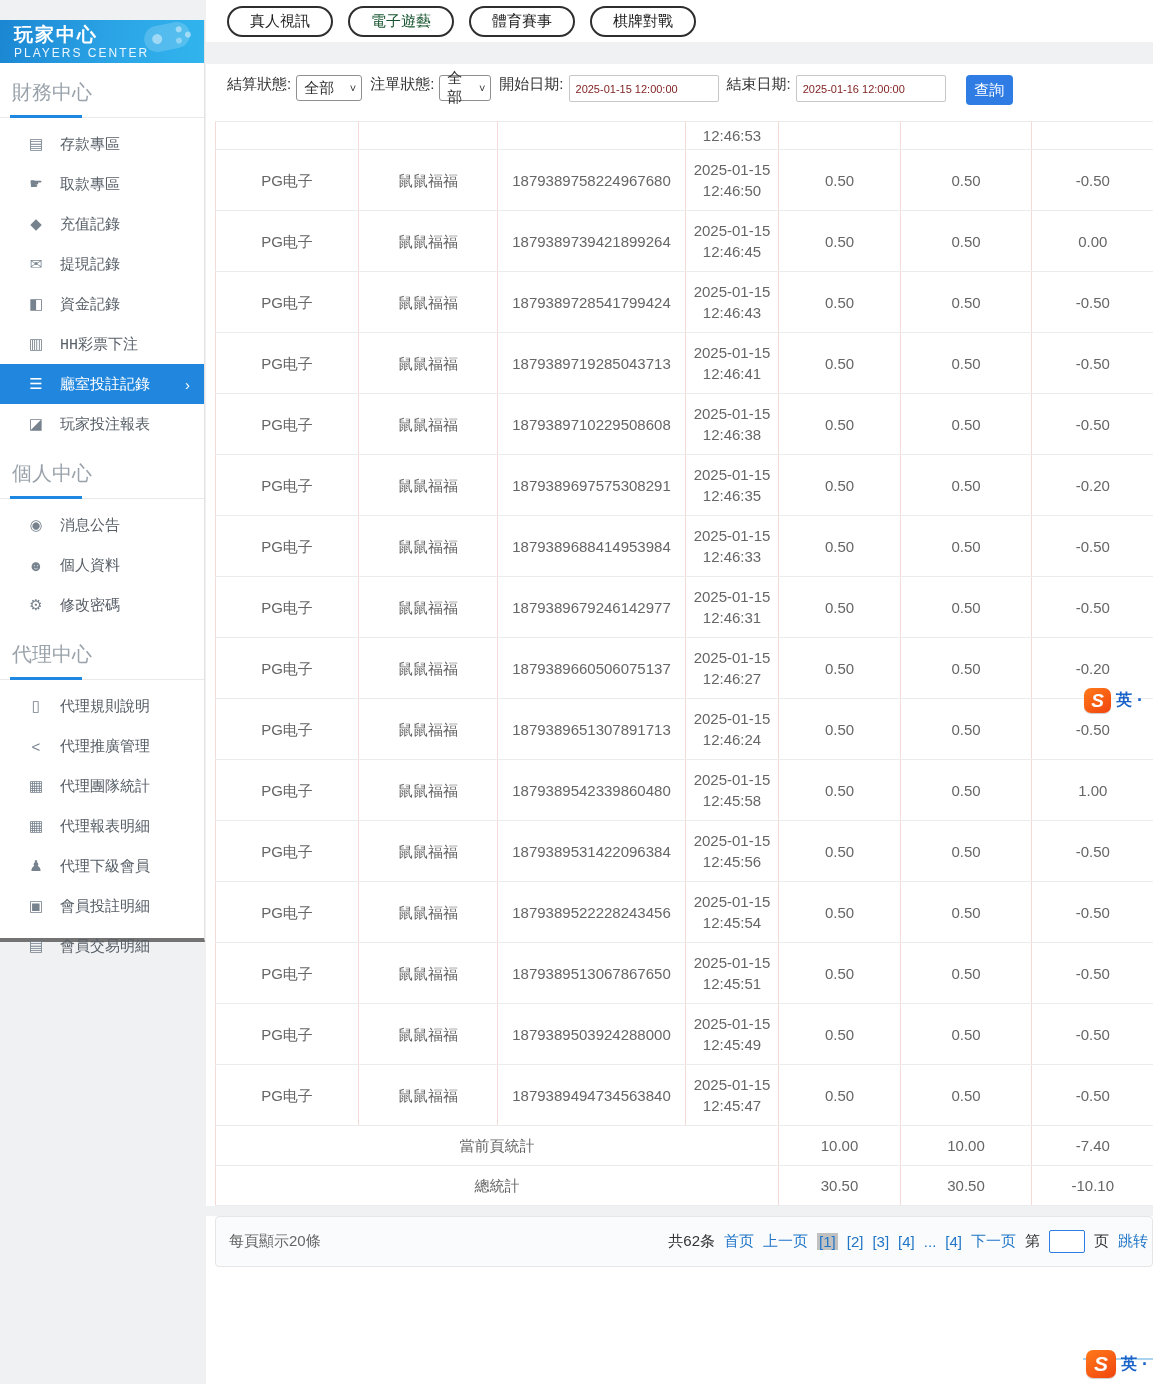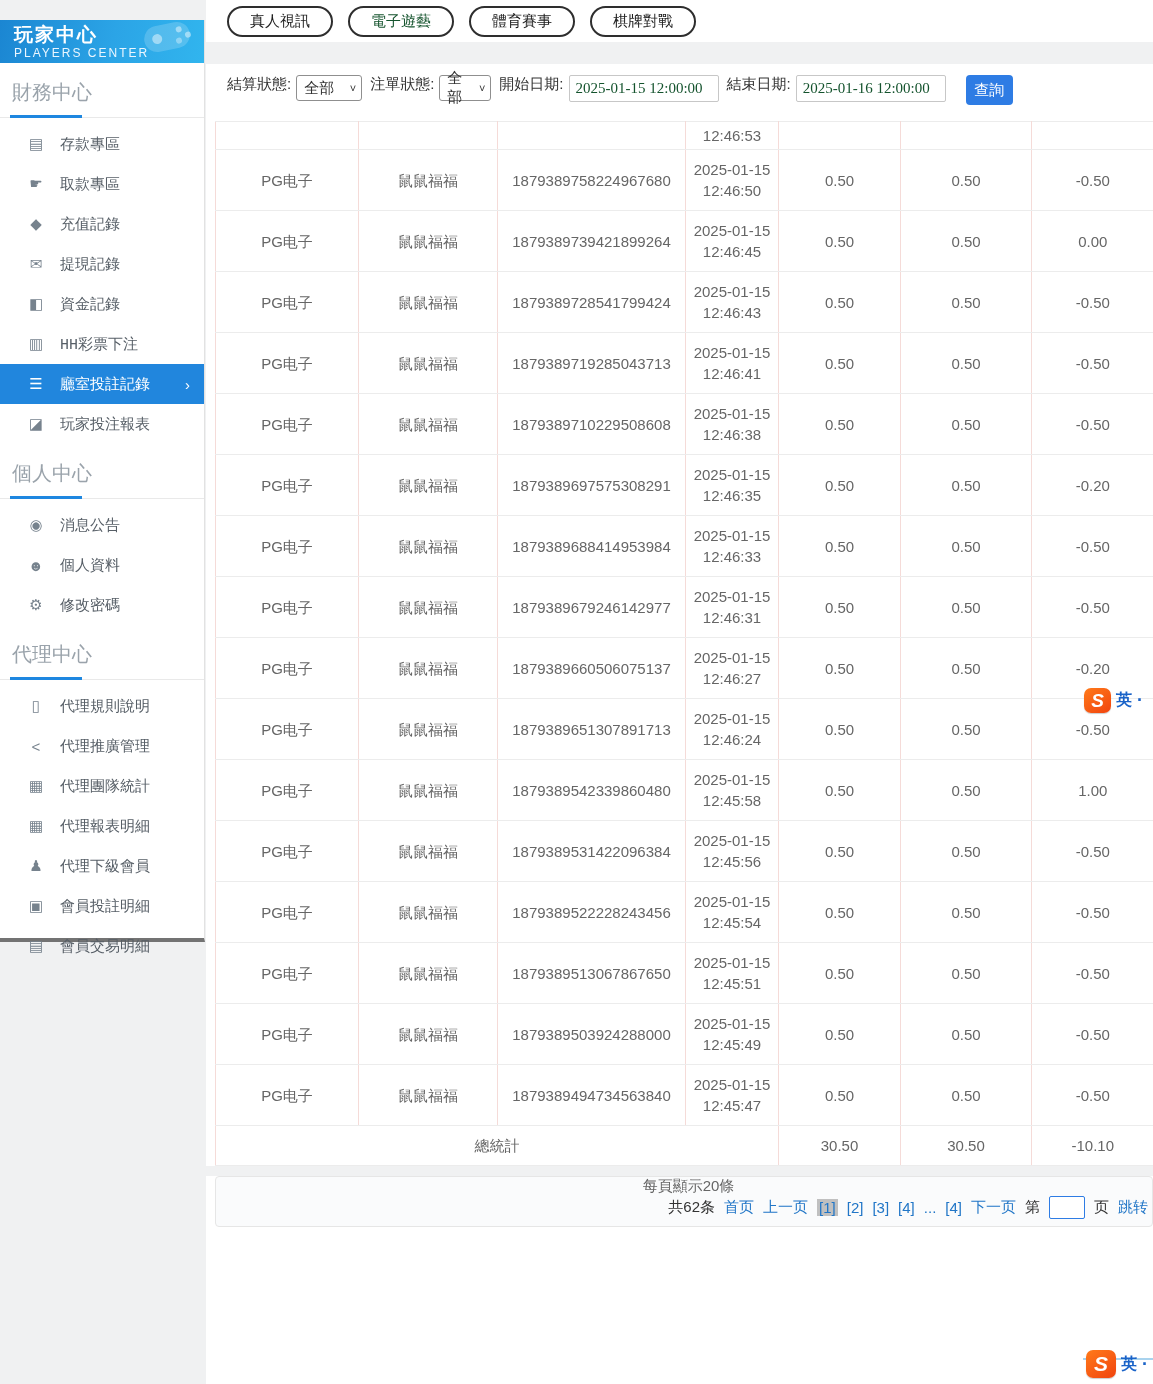--- a/index.html
+++ b/index.html
@@ -43,39 +43,39 @@
   .card { background:#fff; padding-top:11px; }
   .filterbar { display:flex; align-items:flex-start; margin:0 0 16px 21px; font-size:15px; color:#333; }
   .filterbar .flabel { margin-right:5px; }
   .fake-select { display:inline-flex; align-items:center; justify-content:space-between;
     border:1px solid #8f8f8f; border-radius:3px; height:26px; padding:0 5px 0 7px;
     background:#fff; margin-right:8px; cursor:pointer; }
   .fake-select .chev { font-size:11px; color:#333; margin-left:6px; }
   .sel-settle { width:66px; }
   .sel-order { width:52px; }
   .date-input { width:150px; height:27px; border:1px solid #c7c7c7; border-radius:2px;
-    font-size:15px; color:#14532d; padding:0 6px; margin-right:8px;
-    font-family:Liberation Serif, serif; }
+    font-size:11px; color:#7f1d1d; padding:0 6px; margin-right:8px;
+    font-family:Liberation Sans, sans-serif; }
   .query-btn { width:47px; height:30px; background:#2e7ce4; border:none; border-radius:4px;
     color:#fff; font-size:15px; cursor:pointer; margin-left:12px; }
 
   
   table.bets { border-collapse:collapse; table-layout:fixed; width:938px; margin-left:9px; }
   table.bets td { border-top:1px solid #ececec; border-bottom:1px solid #ececec;
     border-left:1px solid #f5dbd8; border-right:1px solid #f5dbd8;
     text-align:center; font-size:15px; color:#666; line-height:21px; overflow:hidden; }
   table.bets tr td:last-child { border-right:none; }
   tr.partial td { height:28px; }
   tr.datarow td { height:61px; }
   tr.sumrow td { height:40px; }
 
   
   .pager { margin-left:9px; margin-right:0; height:51px; background:#fafbfc;
     border:1px solid #e6e6e6; border-radius:4px; display:flex; align-items:center;
-    padding:0 4px 0 13px; font-size:15px; color:#666;flex-direction:column; }
+    padding:0 4px 0 13px; font-size:15px; color:#666; }
   .pager .left { flex:0 0 auto; }
   .pager .right { margin-left:auto; display:flex; align-items:center; gap:9px; white-space:nowrap; }
   .pager .total { color:#333; }
   .pager .plink { color:#2176c7; cursor:pointer; }
   .pager .plink.current { background:#c0c0c0; padding:0 2px; }
   .jump-input { width:36px; height:23px; border:1px solid #2e7ce4; border-radius:2px; background:#fff; }
   .jump-txt { color:#333; }
 
   
   .ime { position:absolute; display:flex; align-items:center; gap:5px; }
@@ -371,20 +371,26 @@
               <td>-0.50</td>
             </tr>
             <tr class="datarow">
               <td>PG电子</td>
               <td>鼠鼠福福</td>
               <td>1879389494734563840</td>
               <td>2025-01-15<br>12:45:47</td>
               <td>0.50</td>
               <td>0.50</td>
               <td>-0.50</td>
+            </tr>
+            <tr class="sumrow">
+              <td colspan="4">當前頁統計</td>
+              <td>10.00</td>
+              <td>10.00</td>
+              <td>-7.40</td>
             </tr>
             <tr class="sumrow">
               <td colspan="4">總統計</td>
               <td>30.50</td>
               <td>30.50</td>
               <td>-10.10</td>
             </tr>
           </tbody>
       </table>
     </div>

